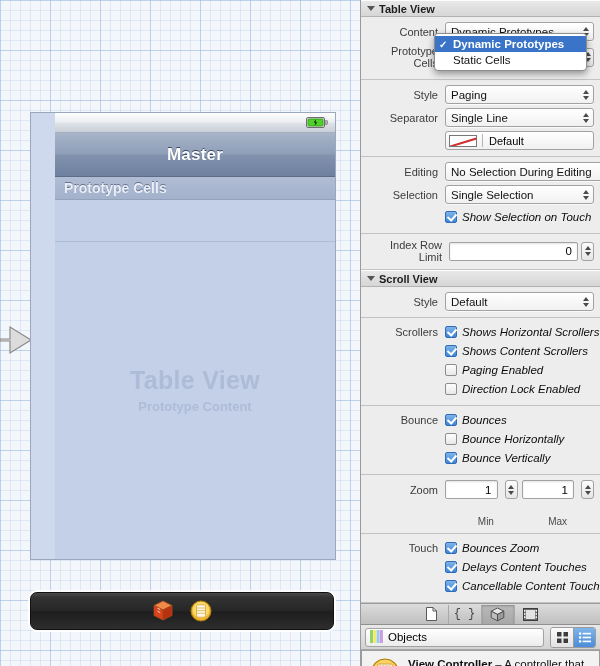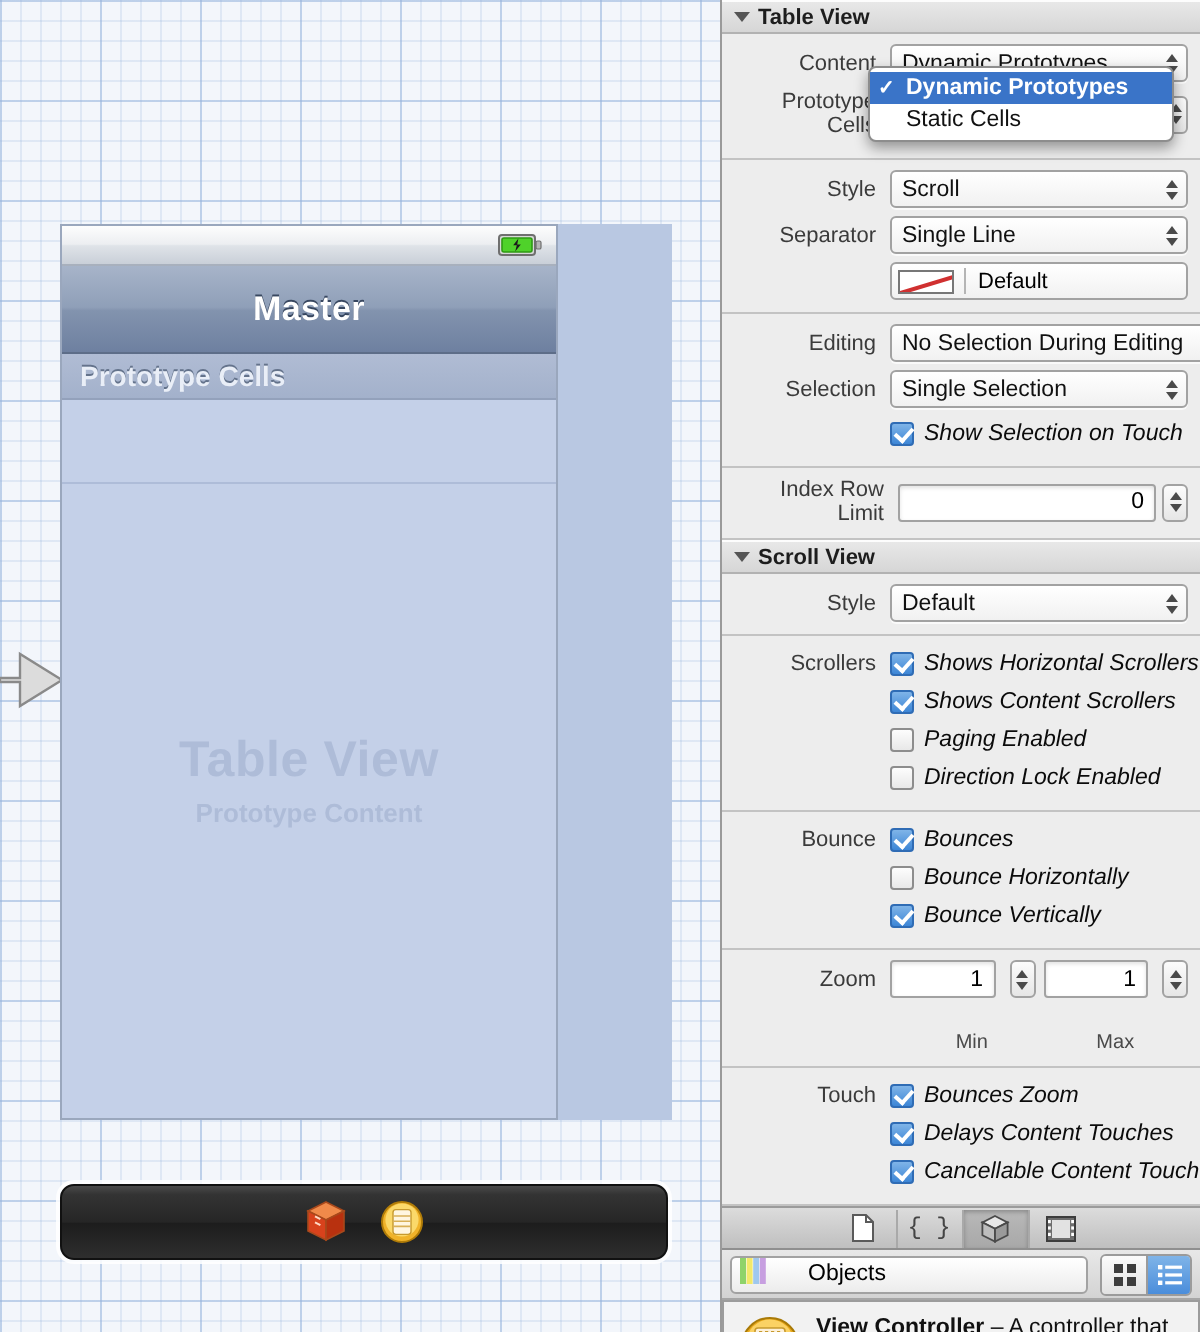--- a/index.html
+++ b/index.html
@@ -23,24 +23,25 @@
       linear-gradient(to bottom, rgba(150,180,220,0.22) 1px, transparent 1px);
     background-size: 50px 50px, 50px 50px, 10px 10px, 10px 10px;
     overflow:hidden;
   }
   
   #scene-backdrop {
     position:absolute; left:30px; top:112px; width:306px; height:448px;
     background:#b9c8e2;
   }
   #phone {
-    position:absolute; left:30px; top:112px; width:249px; height:448px;
+    position:absolute; left:30px; top:112px; width:306px; height:448px;
     border:1px solid #9aa7bd;
     background:#cfd9ee;
     overflow:hidden;
+    padding-left:24px;
   }
   #statusbar {
     position:relative; height:20px;
     background:linear-gradient(to bottom,#fdfdfd 0%,#eceef1 48%,#dfe3e8 52%,#c9cfd8 100%);
     border-bottom:1px solid #a8b0bd;
   }
   #battery {
     position:absolute; right:7px; top:4px; width:22px; height:11px;
   }
   #navbar {
@@ -243,21 +244,21 @@
   #lib-chooser {
     height:25px; display:flex; align-items:center; gap:6px;
     padding:0 4px;
     background:linear-gradient(to bottom,#e8e8e8,#d3d3d3);
     border-bottom:1px solid #a6a6a6;
   }
   #lib-select {
     flex:1; height:19px; position:relative;
     border:1px solid #a2a2a2; border-radius:3px;
     background:linear-gradient(to bottom,#ffffff,#ececec);
-    display:flex; align-items:center; padding:0 18px 0 4px; gap:21px;
+    display:flex; align-items:center; padding:0 18px 0 4px; gap:5px;
     font-size:11.5px;
   }
   .seg-group { display:flex; border:1px solid #9b9b9b; border-radius:3px; overflow:hidden; flex:none; }
   .seg {
     width:22px; height:19px; display:flex; align-items:center; justify-content:center;
     background:linear-gradient(to bottom,#fbfbfb,#e2e2e2);
   }
   .seg.on { background:linear-gradient(to bottom,#7fb4e8,#4a8ddb); }
   .seg + .seg { border-left:1px solid #9b9b9b; }
 
@@ -382,21 +383,21 @@
           <span>Static Cells</span>
         </div>
       </div>
     </div>
 
     <div class="block">
       <div class="row">
         <span class="lbl">Style</span>
         <div class="ctl">
           <div class="popup">
-            <span>Scroll</span>
+            <span>Paging</span>
             <span class="arrows">
                 <i class="up"></i>
                 <i class="dn"></i>
               </span>
           </div>
         </div>
       </div>
       <div class="row">
         <span class="lbl">Separator</span>
         <div class="ctl">

